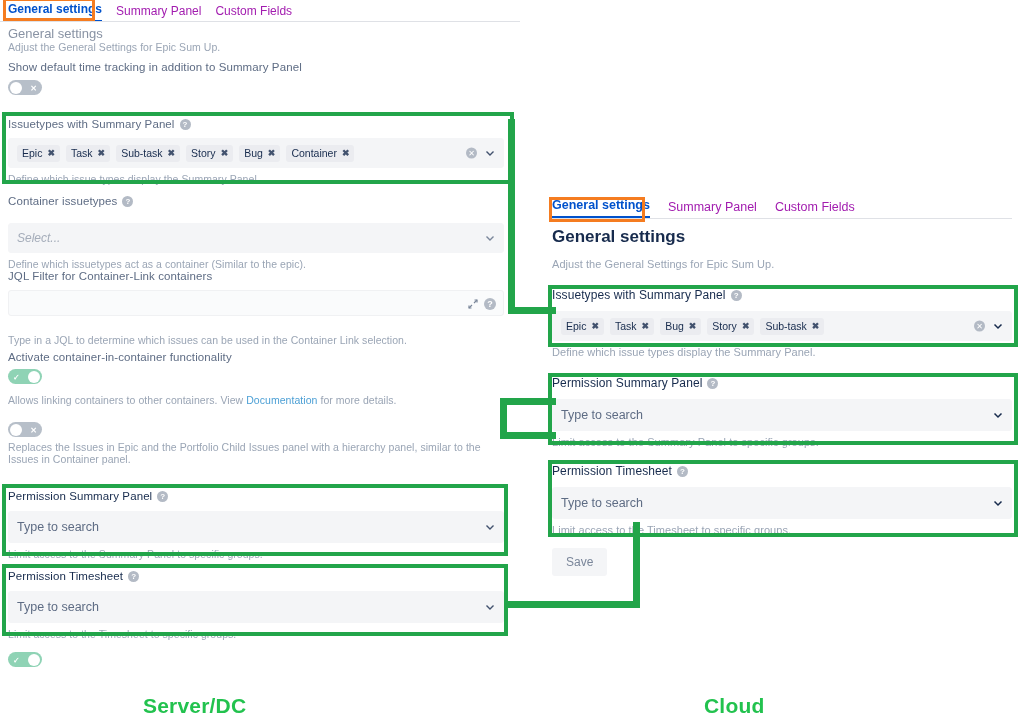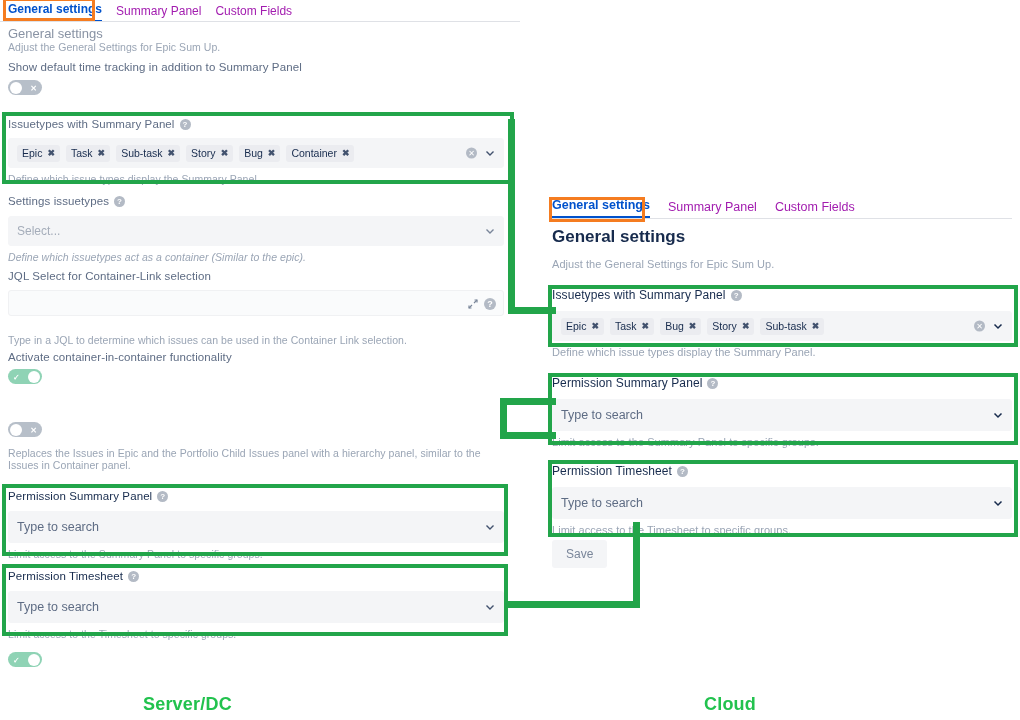--- a/index.html
+++ b/index.html
@@ -86,21 +86,21 @@
     position: absolute; border: 4px solid #22A54A; background: transparent;
     pointer-events: none;
   }
   .hl-orange {
     position: absolute; border: 3px solid #F57C20; background: transparent;
     pointer-events: none;
   }
   .connector { position: absolute; background: #22A54A; }
 
   .platform-label {
-    position: absolute; font-size: 18px; font-weight: bold;
+    position: absolute; font-size: 21px; font-weight: bold;
     color: #22C24E; letter-spacing: .2px;
   }
 
   
   #server { position: absolute; left: 0; top: 0; width: 520px; height: 720px; }
   #server .tabs { position: absolute; left: 8px; top: 2px; }
   #server .tabs-rule { position: absolute; left: 0; top: 21px; width: 520px; }
 
   
   #cloud { position: absolute; left: 552px; top: 198px; width: 468px; }
@@ -171,63 +171,66 @@
         <span class="clear-x">✕</span>
         <svg class="chev" viewBox="0 0 10 10">
           <path d="M1.5 3.5 L5 7 L8.5 3.5" stroke="#42526e" stroke-width="1.4" fill="none"></path>
         </svg>
       </div>
       <div class="hint" style="margin-top:5px;">Define which issue types display the Summary Panel.</div>
     </div>
 
     <div style="position:absolute;left:8px;top:195px;width:496px;">
       <div class="label">
-        <span>Settings issuetypes</span>
-        <span class="help-icon">?</span>
-      </div>
-      <div class="select-box" style="margin-top:9px;">
+        <span>Container issuetypes</span>
+        <span class="help-icon">?</span>
+      </div>
+      <div class="select-box" style="margin-top:16px;font-style:italic;">
         <span class="select-placeholder" style="color:#a5adba;font-size:12px;">Select...</span>
         <svg class="chev" viewBox="0 0 10 10">
           <path d="M1.5 3.5 L5 7 L8.5 3.5" stroke="#7a869a" stroke-width="1.4" fill="none"></path>
         </svg>
       </div>
-      <div class="hint" style="margin-top:5px;font-style:italic;">Define which issuetypes act as a container (Similar to the epic).</div>
+      <div class="hint" style="margin-top:5px;">Define which issuetypes act as a container (Similar to the epic).</div>
     </div>
 
     <div style="position:absolute;left:8px;top:270px;width:496px;">
-      <div class="label">JQL Select for Container-Link selection</div>
+      <div class="label">JQL Filter for Container-Link containers</div>
       <div class="text-input" style="margin-top:8px;">
         <svg style="position:absolute;right:25px;top:8px;width:10px;height:10px;" viewBox="0 0 10 10">
           <path d="M1 9 L4 6 M9 1 L6 4" stroke="#7a869a" stroke-width="1.2" fill="none"></path>
           <path d="M6.5 1 H9 V3.5" stroke="#7a869a" stroke-width="1.2" fill="none"></path>
           <path d="M3.5 9 H1 V6.5" stroke="#7a869a" stroke-width="1.2" fill="none"></path>
         </svg>
         <span class="help-icon" style="position:absolute;right:7px;top:7px;width:12px;height:12px;line-height:12px;font-size:9px;">?</span>
       </div>
       <div class="hint" style="margin-top:18px;">Type in a JQL to determine which issues can be used in the Container Link selection.</div>
     </div>
 
     <div style="position:absolute;left:8px;top:351px;width:496px;">
       <div class="label">Activate container-in-container functionality</div>
       <div style="margin-top:6px;">
         <span class="toggle on">
           <span class="knob"></span>
           <span class="mark">✓</span>
         </span>
       </div>
+      <div class="hint" style="margin-top:6px;">
+        <span>Allows linking containers to other containers. View </span><a href="#">Documentation</a><span> for more details.</span>
+      </div>
     </div>
 
     <div style="position:absolute;left:8px;top:416px;width:500px;">
       <div style="margin-top:6px;">
         <span class="toggle off">
           <span class="knob"></span>
           <span class="mark">✕</span>
         </span>
       </div>
-      <div class="hint" style="margin-top:6px;">Replaces the Issues in Epic and the Portfolio Child Issues panel with a hierarchy panel, similar to the Issues in Container panel.</div>
+      <div class="hint" style="">Replaces the Issues in Epic and the Portfolio Child Issues panel with a hierarchy panel, similar to the Issues in Container panel.</div>
     </div>
 
     <div style="position:absolute;left:8px;top:490px;width:496px;">
       <div class="label dark">
         <span>Permission Summary Panel</span>
         <span class="help-icon">?</span>
       </div>
       <div class="select-box tall" style="margin-top:9px;">
         <span class="select-placeholder">Type to search</span>
         <svg class="chev" viewBox="0 0 10 10">
@@ -331,21 +334,21 @@
       </div>
       <div class="select-box tall" style="margin-top:9px;">
         <span class="select-placeholder">Type to search</span>
         <svg class="chev" viewBox="0 0 10 10">
           <path d="M1.5 3.5 L5 7 L8.5 3.5" stroke="#172b4d" stroke-width="1.5" fill="none"></path>
         </svg>
       </div>
       <div class="hint" style="margin-top:5px;font-size:11px;">Limit access to the Timesheet to specific groups.</div>
     </div>
 
-    <button class="save-btn" style="margin-top:4px;">Save</button>
+    <button class="save-btn" style="margin-top:12px;">Save</button>
   </div>
 
   <div class="connector" style="left:508px;top:119px;width:7px;height:195px;"></div>
   <div class="connector" style="left:508px;top:307px;width:48px;height:7px;"></div>
 
   <div class="connector" style="left:500px;top:432px;width:56px;height:7px;"></div>
   <div class="connector" style="left:500px;top:398px;width:7px;height:41px;"></div>
   <div class="connector" style="left:500px;top:398px;width:56px;height:7px;"></div>
 
   <div class="connector" style="left:505px;top:601px;width:135px;height:7px;"></div>

